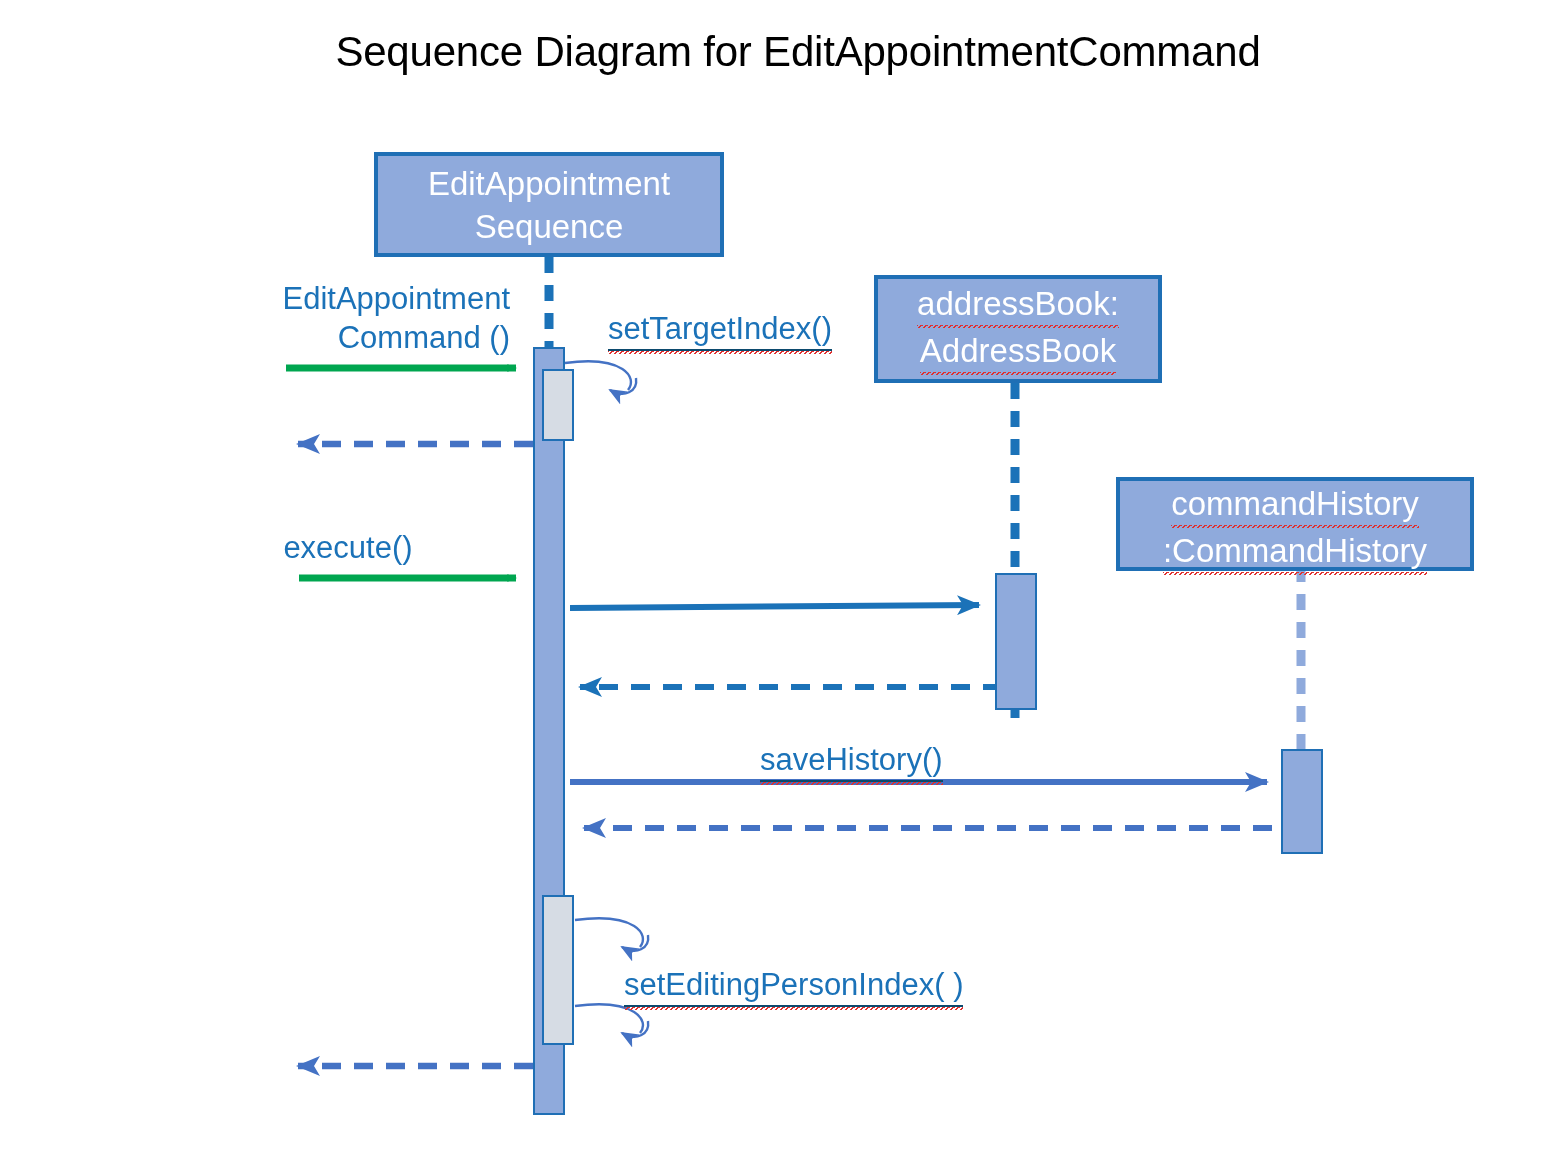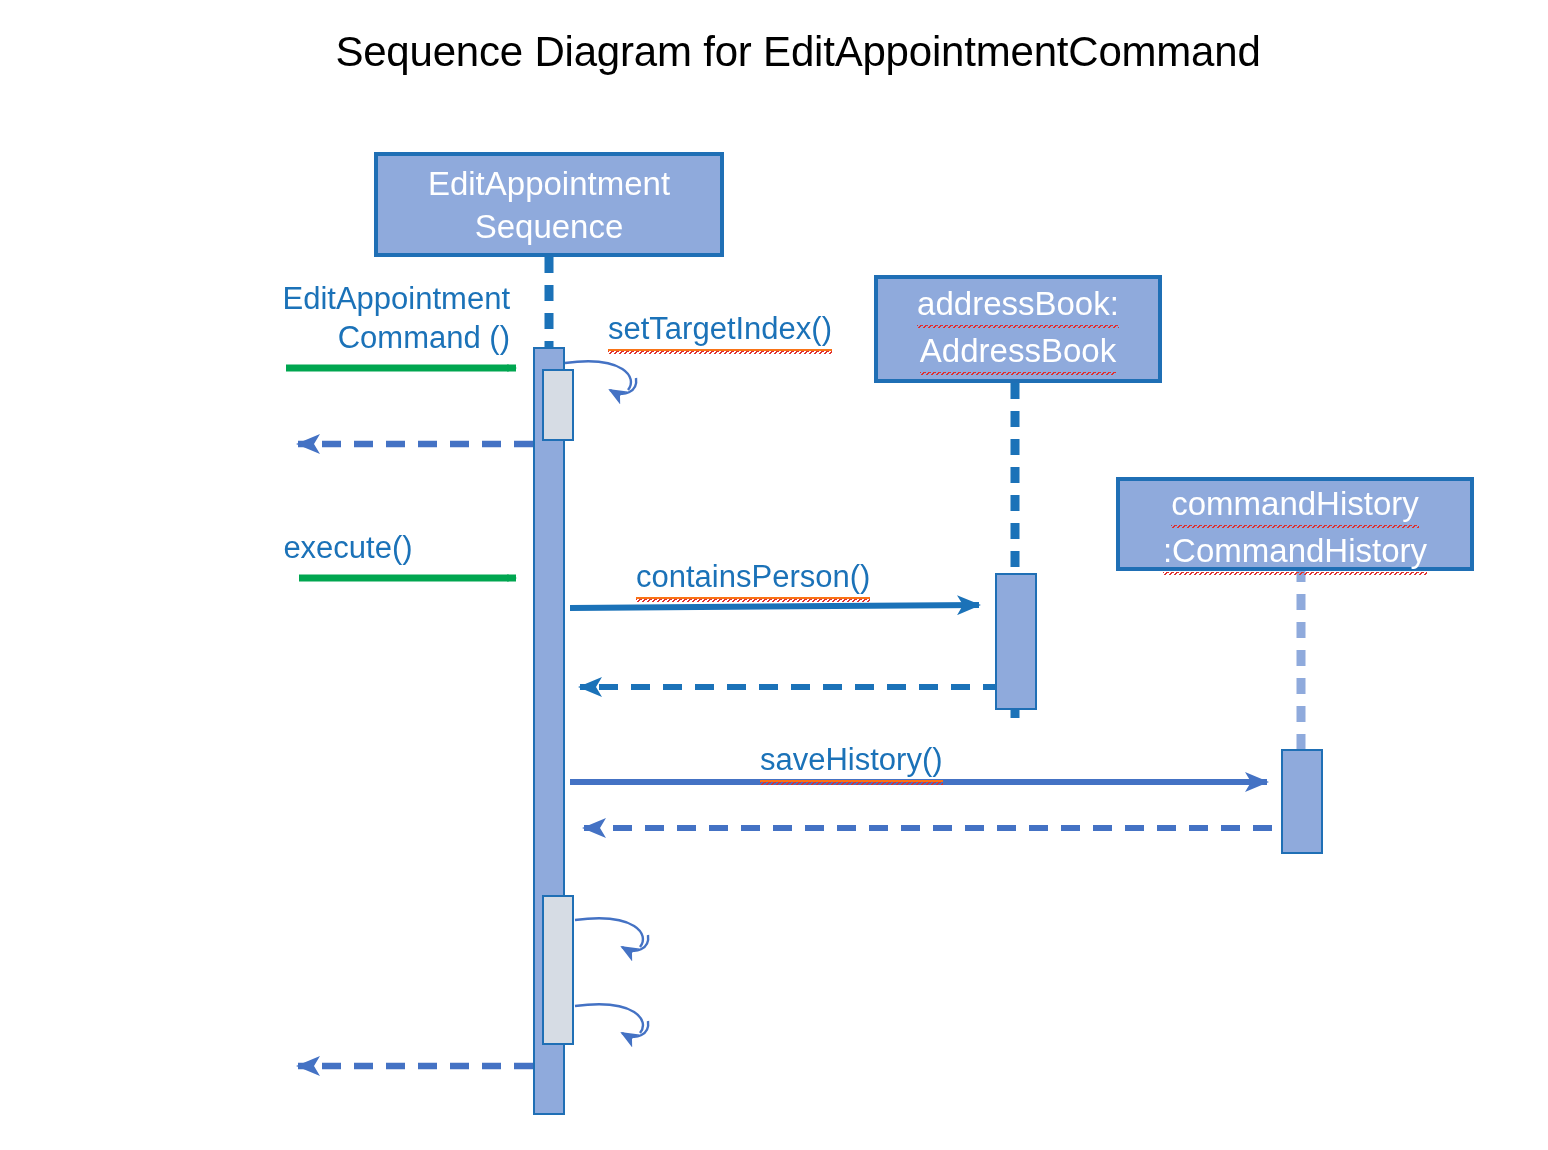--- a/index.html
+++ b/index.html
@@ -112,21 +112,21 @@
     position: absolute;
     color: #1B72B8;
     font-family: "Liberation Sans", sans-serif;
     font-size: 31px;
     line-height: 39px;
     white-space: nowrap;
   }
 
   
   .underline {
-    border-bottom: 2px solid #f97316;
+    border-bottom: 2px solid #0c4a6e;
     padding-bottom: 1px;
   }
   .squiggle {
     position: relative;
     display: inline-block;
   }
   .squiggle::after {
     content: "";
     position: absolute;
     left: 0;
@@ -261,24 +261,24 @@
   </div>
 
   <div class="msg-label" id="lbl-set-target">
     <span class="underline squiggle">setTargetIndex()</span>
   </div>
 
   <div class="msg-label" id="lbl-execute">
     <span>execute()</span>
   </div>
 
-  <div class="msg-label" id="lbl-contains-person">
-    <span class="underline squiggle">containsPerson()</span>
-  </div>
 
   <div class="msg-label" id="lbl-save-history">
     <span class="underline squiggle">saveHistory()</span>
   </div>
 
 
+  <div class="msg-label" id="lbl-set-editing-idx">
+    <span class="underline squiggle">setEditingPersonIndex( )</span>
+  </div>
 
 
 </div>
 
 </body></html>

